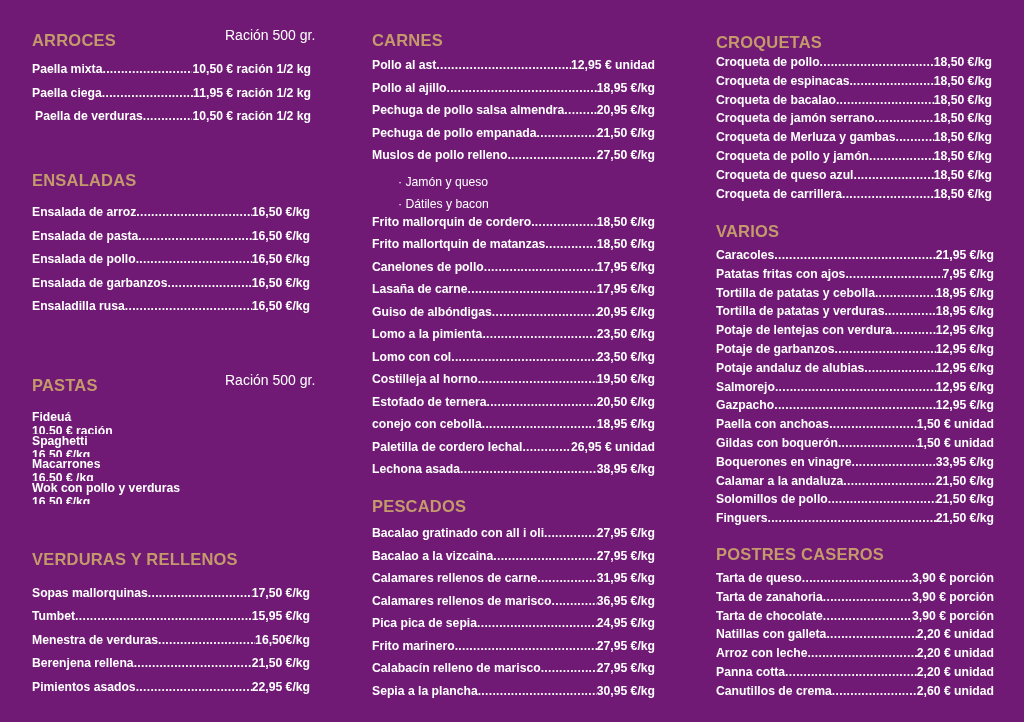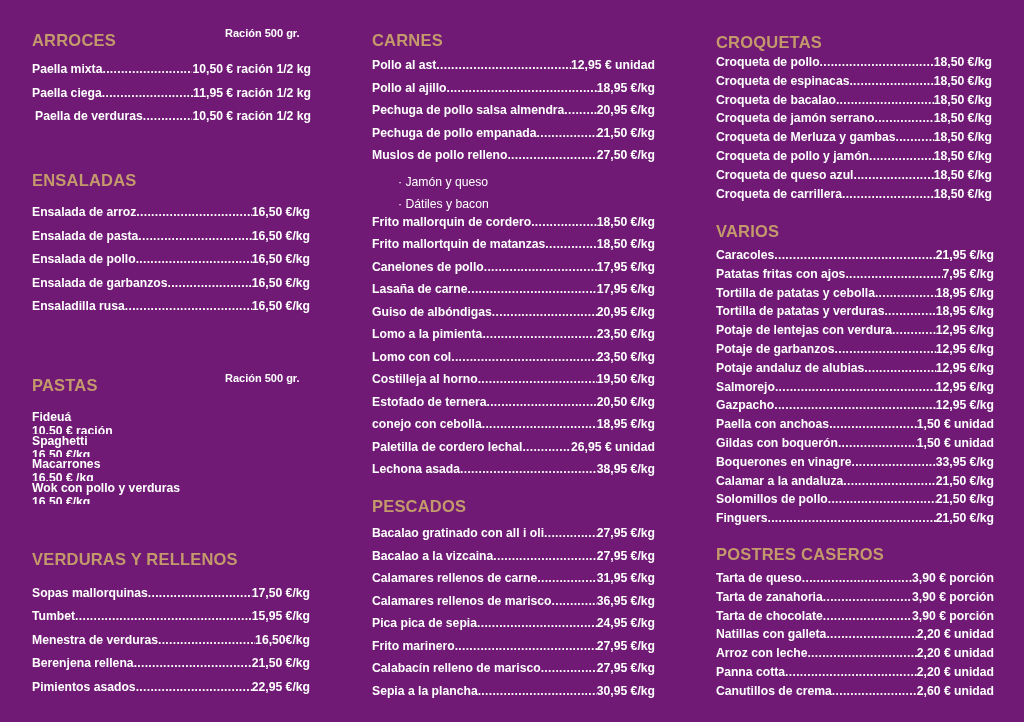--- a/index.html
+++ b/index.html
@@ -33,22 +33,22 @@
       top: 0;
       font-weight: bold;
       font-size: 16.5px;
       letter-spacing: 0.2px;
       color: #c49a6c;
       white-space: nowrap;
     }
     .sec-note {
       position: absolute;
       top: -4px;
-      font-weight: bold;
-      font-size: 11px;
+      font-weight: normal;
+      font-size: 14px;
       color: #ffffff;
       white-space: nowrap;
     }
     .items {
       margin: 0;
       padding: 0;
       list-style: none;
     }
     .item {
       display: flex;

